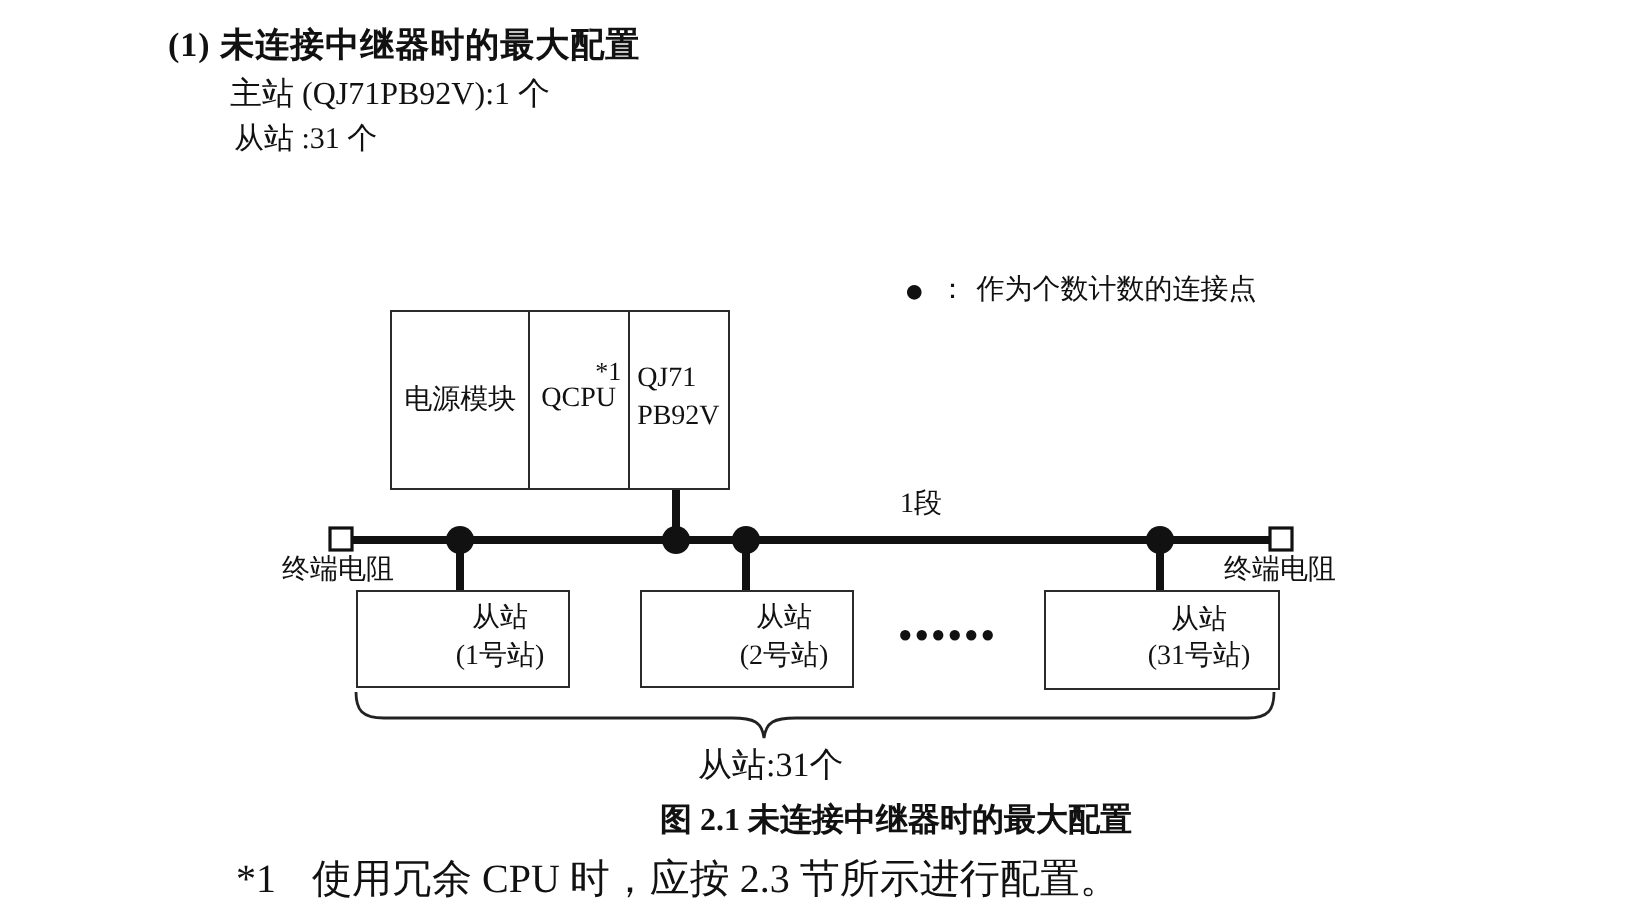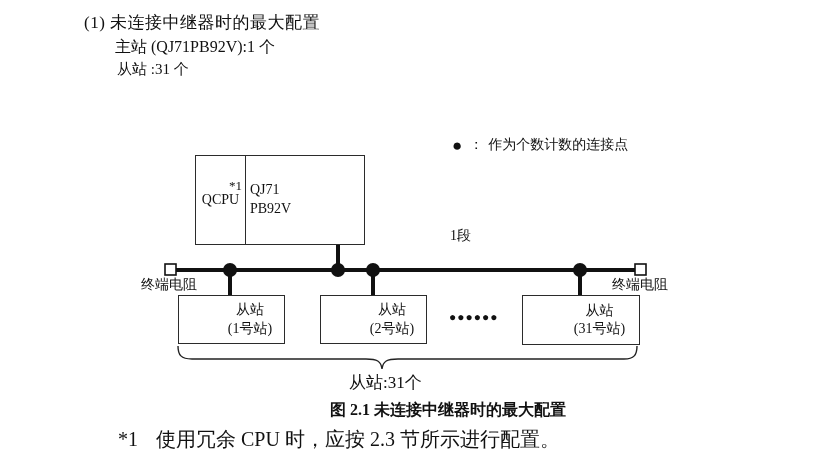--- a/index.html
+++ b/index.html
@@ -2,37 +2,37 @@
 <html><head>
 <meta charset="utf-8">
 <style>
   html,body{margin:0;padding:0;background:#fff;}
   .page{
     position:relative;width:821px;height:457px;background:#ffffff;
     font-family:"Liberation Serif","DejaVu Serif",serif;color:#111;
     overflow:hidden;
   }
   .abs{position:absolute;white-space:nowrap;}
-  .heading{left:84px;top:11px;font-size:17px;font-weight:normal;letter-spacing:.5px;}
+  .heading{left:84px;top:11px;font-size:17px;font-weight:bold;letter-spacing:.5px;}
   .sub1{left:115px;top:37px;font-size:16px;}
   .sub2{left:117px;top:60px;font-size:15px;}
   .legend{left:452px;top:136px;display:flex;align-items:center;font-size:14px;}
   .legend-dot{font-size:17px;line-height:1;margin-right:7px;}
   .legend-colon{margin-right:5px;}
   .master-label{left:192px;top:134px;font-size:14px;}
   .master-box{
     left:195px;top:155px;width:170px;height:90px;
     display:flex;border:1.4px solid #2b2b2b;box-sizing:border-box;
   }
   .cell{box-sizing:border-box;font-size:14px;display:flex;align-items:center;justify-content:center;}
   .cell-power{width:70px;border-right:1.4px solid #2b2b2b;}
   .cell-cpu{width:50px;border-right:1.4px solid #2b2b2b;position:relative;}
   .cpu-note{position:absolute;top:22px;right:3px;font-size:13px;}
   .cell-module{width:50px;justify-content:flex-start;padding-left:4px;white-space:pre-line;line-height:1.35;}
-  .seg-label{left:450px;top:227px;font-size:14px;}
+  .seg-label{left:450px;top:243px;font-size:14px;}
   .term-left{left:141px;top:276px;font-size:14px;}
   .term-right{left:612px;top:276px;font-size:14px;}
   .slave-box{
     position:absolute;border:1.4px solid #2b2b2b;box-sizing:border-box;
     display:flex;flex-direction:column;align-items:center;justify-content:center;
     font-size:14px;line-height:1.3;background:#fff;padding-left:37px;
   }
   .slave1{left:178px;top:295px;width:107px;height:49px;}
   .slave2{left:320px;top:295px;width:107px;height:49px;}
   .slave31{left:522px;top:295px;width:118px;height:50px;}
@@ -75,20 +75,21 @@
   </svg>
 
   <div class="abs legend">
     <span class="legend-dot">●</span>
     <span class="legend-colon">：</span>
     <span class="legend-text">作为个数计数的连接点</span>
   </div>
 
 
   <div class="abs master-box">
+    <div class="cell cell-power">电源模块</div>
     <div class="cell cell-cpu">
       <span class="cpu-note">*1</span>
       <span class="cpu-text">QCPU</span>
     </div>
     <div class="cell cell-module">QJ71
 PB92V</div>
   </div>
 
   <div class="abs seg-label">1段</div>
   <div class="abs term-left">终端电阻</div>

